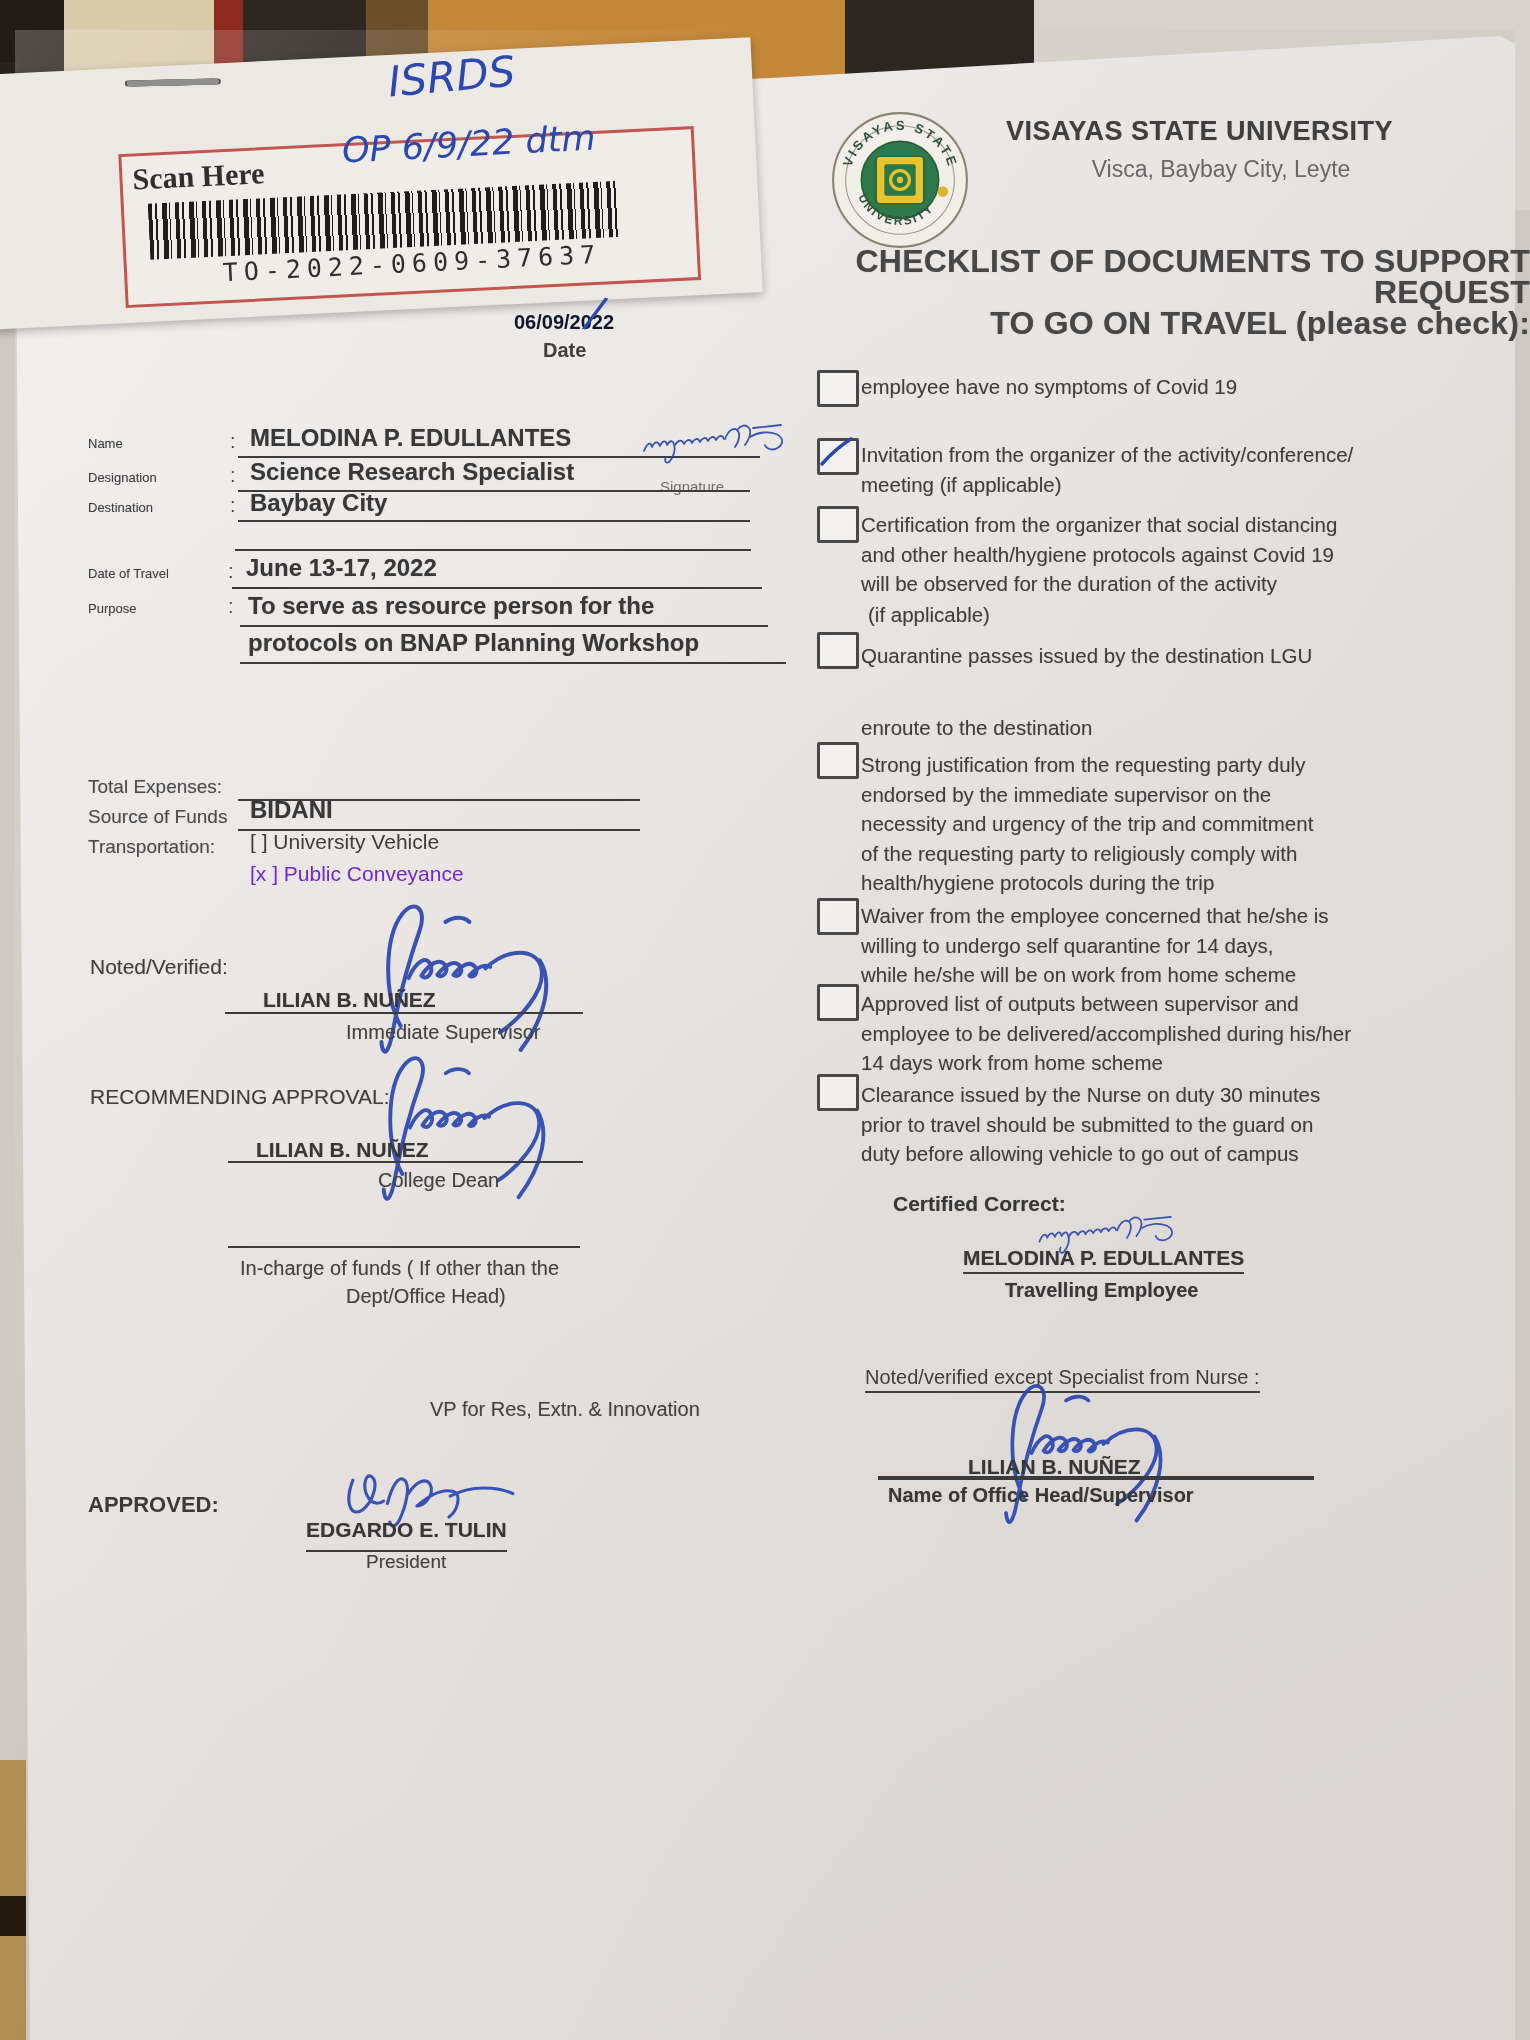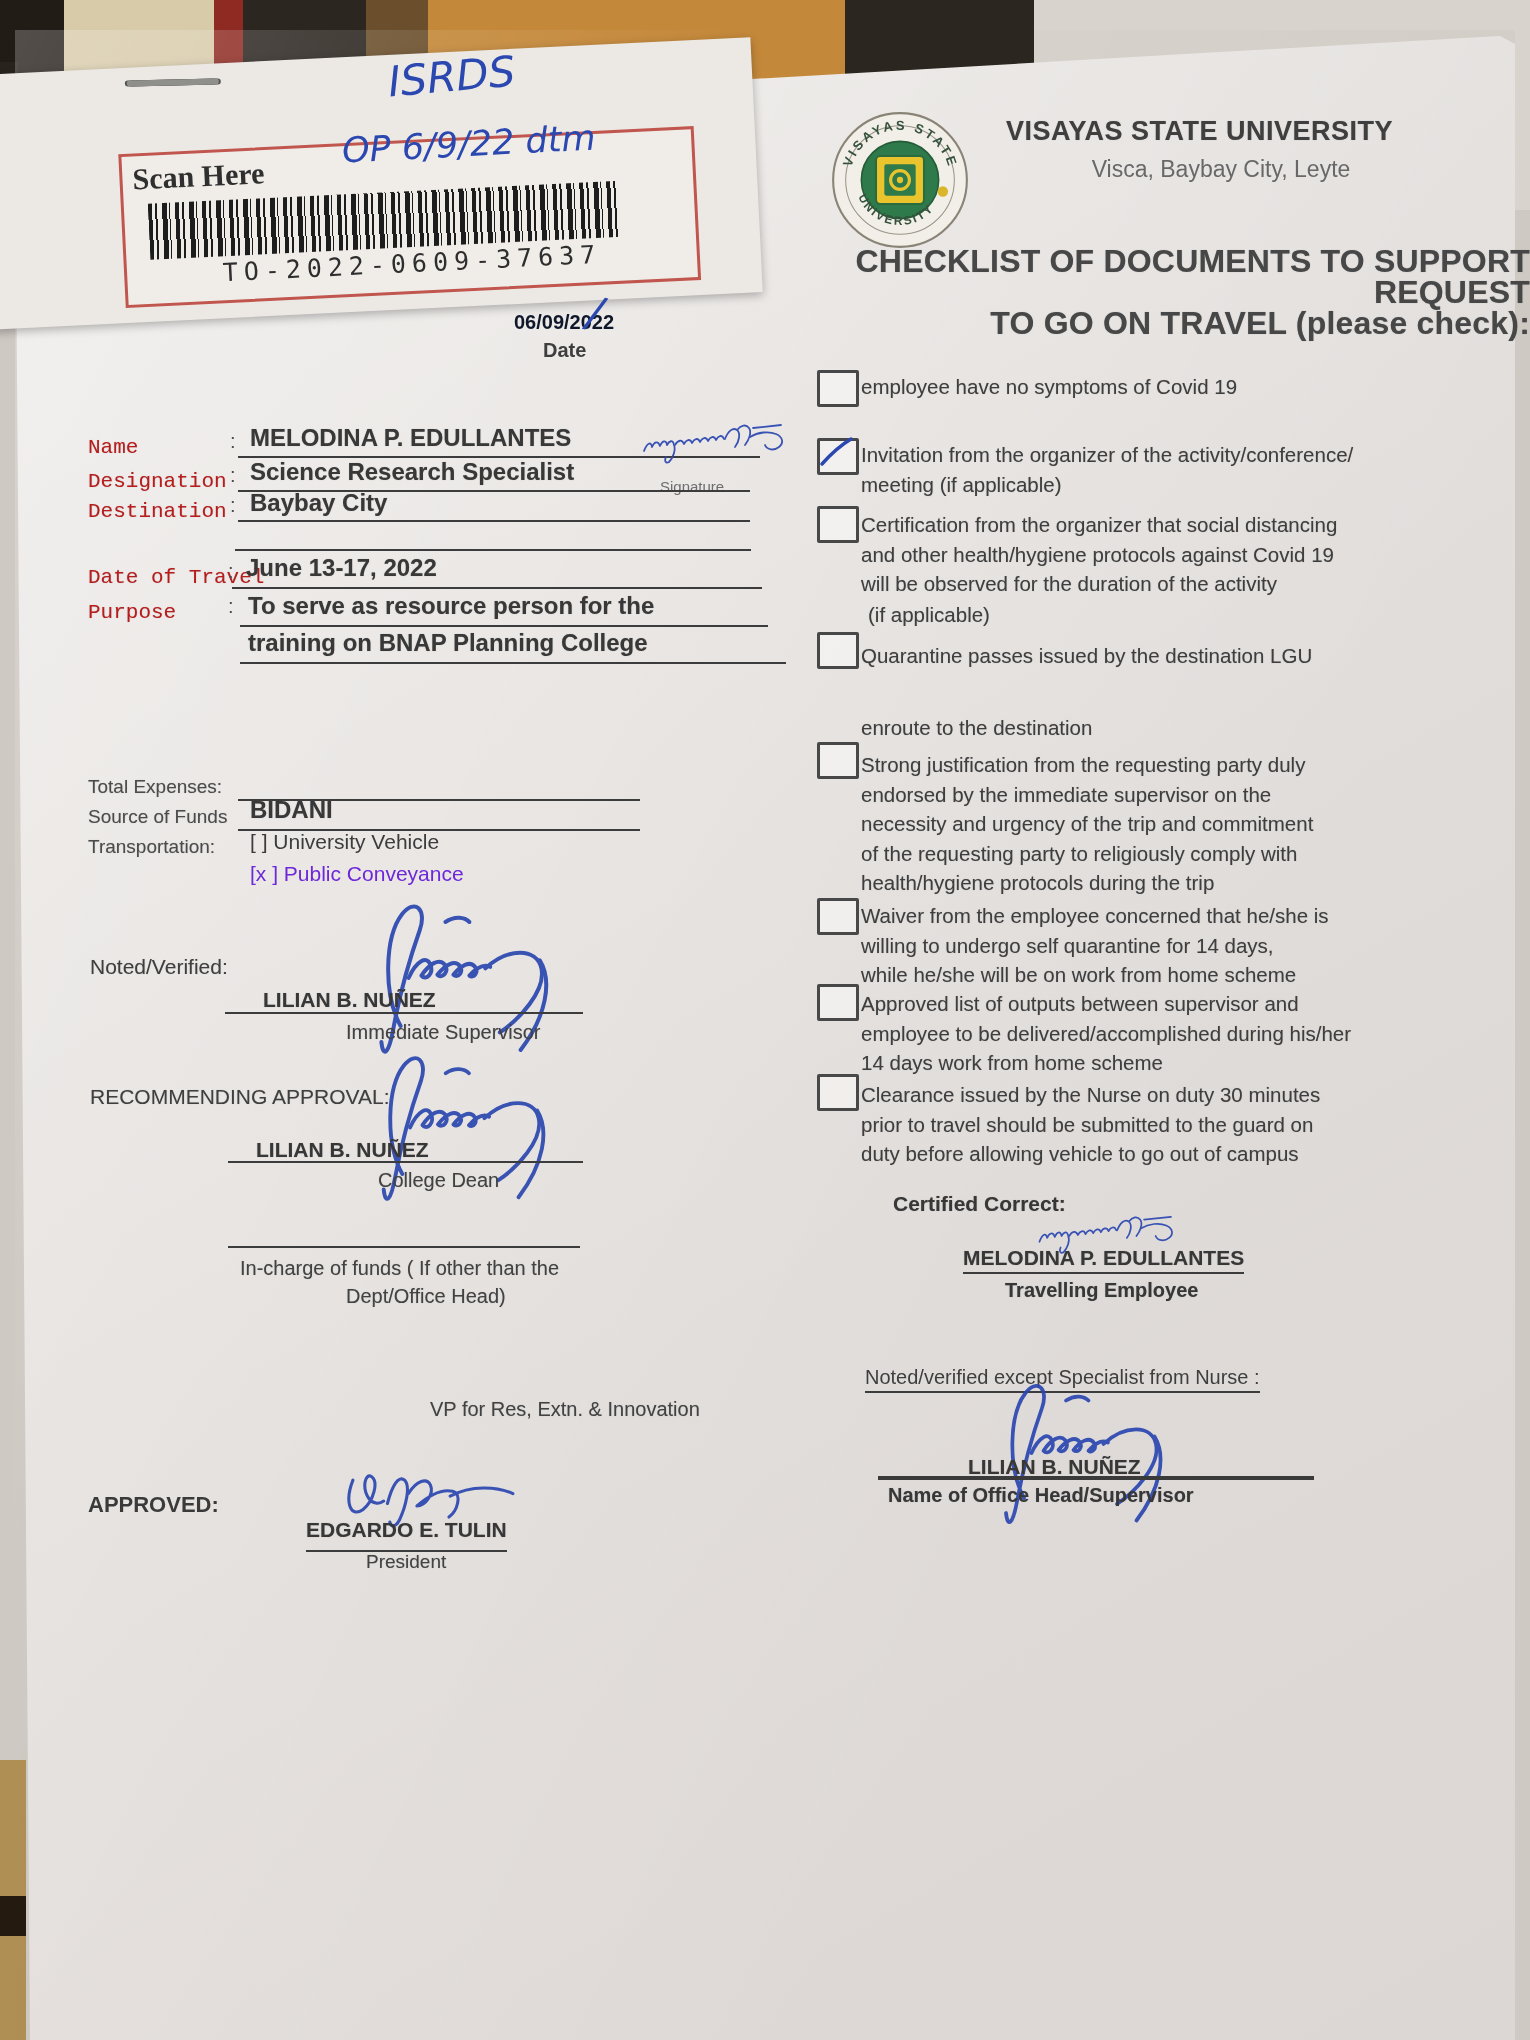--- a/index.html
+++ b/index.html
@@ -28,21 +28,21 @@
   #scanhere{left:10px;top:6px;font-family:"Liberation Serif",serif;font-weight:bold;font-size:30px;color:#2f2f2f;}
   #barcode{left:24px;top:48px;width:472px;height:56px;
     background:repeating-linear-gradient(90deg,#1d1d1d 0 4px,#efece8 4px 7px,#1d1d1d 7px 9px,
       #efece8 9px 14px,#1d1d1d 14px 19px,#efece8 19px 21px,#1d1d1d 21px 22px,#efece8 22px 27px);}
   #barcode-text{left:0;top:106px;width:100%;text-align:center;font-family:"DejaVu Sans Mono",monospace;
     font-size:25px;letter-spacing:6px;color:#2e2e2e;}
   
   .hand{color:#2b47b0;font-style:italic;font-family:"DejaVu Sans",sans-serif;z-index:6;}
   
   #doc{left:0;top:0;width:1530px;height:2040px;z-index:5;}
-  .lbl{font-size:21px;color:#b91c1c;text-shadow:0 0 1px rgba(80,80,80,.3);font-family:Liberation Mono, monospace;}
+  .lbl{font-size:13px;color:#404040;text-shadow:0 0 1px rgba(80,80,80,.3);}
   .lbl2{font-size:19px;color:#4b4b4b;text-shadow:0 0 1px rgba(80,80,80,.3);}
   .val{font-size:24px;font-weight:bold;color:#383838;text-shadow:0 0 1px rgba(70,70,70,.35);}
   .colon{font-size:20px;color:#4b4b4b;}
   .ul{border-bottom:2px solid #3c3c3c;height:0;}
   .ckl{font-size:20.5px;line-height:29.5px;color:#3e3e3e;text-shadow:0 0 1px rgba(80,80,80,.3);}
   .ckbox{width:36px;height:31px;border:3.5px solid #484848;border-radius:2px;background:rgba(250,248,246,.6);}
   .sig-name{font-size:21px;font-weight:bold;color:#373737;text-shadow:0 0 1px rgba(70,70,70,.35);}
   .sig-title{font-size:20px;color:#424242;text-shadow:0 0 1px rgba(80,80,80,.3);}
   .aplbl{font-size:21px;color:#3f3f3f;text-shadow:0 0 1px rgba(80,80,80,.3);}
   .sigsvg{stroke:#2b47b0;fill:none;stroke-linecap:round;stroke-linejoin:round;opacity:.92;}
@@ -154,21 +154,21 @@
 
   <div class="abs lbl" style="left:88px;top:566px">Date of Travel</div>
   <div class="abs colon" style="left:228px;top:560px">:</div>
   <div class="abs val" style="left:246px;top:554px">June 13-17, 2022</div>
   <div class="abs ul" style="left:232px;top:587px;width:530px"></div>
 
   <div class="abs lbl" style="left:88px;top:601px">Purpose</div>
   <div class="abs colon" style="left:228px;top:595px">:</div>
   <div class="abs val" style="left:248px;top:592px">To serve as resource person for the</div>
   <div class="abs ul" style="left:240px;top:625px;width:528px"></div>
-  <div class="abs val" style="left:248px;top:629px">training  on BNAP Planning College</div>
+  <div class="abs val" style="left:248px;top:629px">protocols  on BNAP Planning Workshop</div>
   <div class="abs ul" style="left:240px;top:662px;width:546px"></div>
 
   <div class="abs lbl2" style="left:88px;top:776px">Total Expenses:</div>
   <div class="abs ul" style="left:238px;top:799px;width:402px"></div>
   <div class="abs lbl2" style="left:88px;top:806px">Source of Funds</div>
   <div class="abs val" style="left:250px;top:796px">BIDANI</div>
   <div class="abs ul" style="left:238px;top:829px;width:402px"></div>
   <div class="abs lbl2" style="left:88px;top:836px">Transportation:</div>
   <div class="abs" style="left:250px;top:830px;font-size:21px;color:#3c3c3c">[ ] University Vehicle</div>
   <div class="abs" style="left:250px;top:862px;font-size:21px;color:#6d28d9">[x ] Public Conveyance</div>

